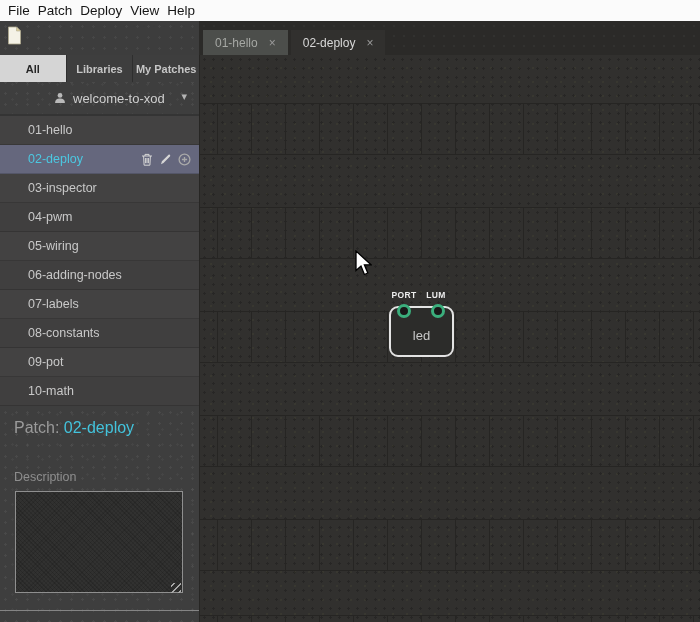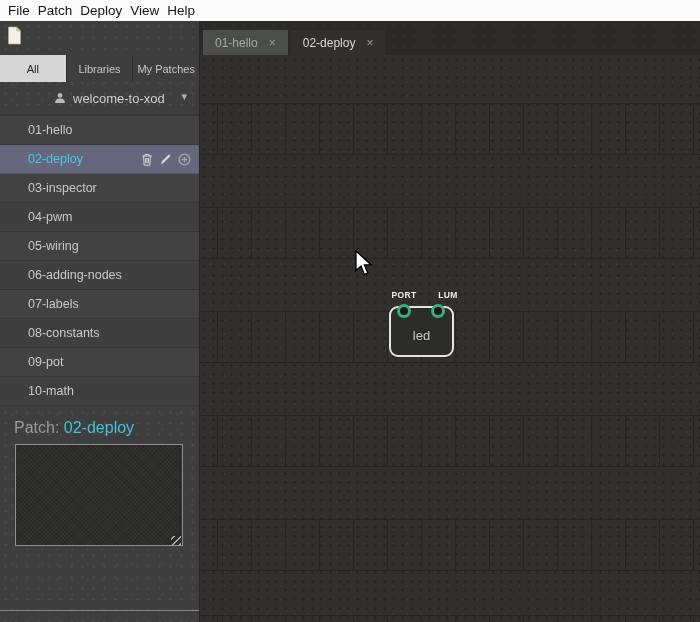--- a/index.html
+++ b/index.html
@@ -28,21 +28,21 @@
   .tab.active   { background:#31302e; color:#d8d8d8; }
   .tab .close { font-size:12px; color:#9a9a9a; line-height:1; cursor:pointer; }
 
   
   .sidebar { position:absolute; left:0; top:55px; width:199px; height:567px; background:#3e3e3e;
     background-image: radial-gradient(rgba(255,255,255,0.055) 1px, transparent 1.2px),
                       radial-gradient(rgba(255,255,255,0.035) 1px, transparent 1.2px);
     background-size: 11px 11px, 15px 15px; background-position: 0 0, 5px 7px; }
   .sidebar-tabs { display:flex; height:27px; }
   .stab { flex:1; display:flex; align-items:center; justify-content:center; font-size:11px;
-          color:#c6c6c6; background:#3e3e3e; border-right:1px solid #2e2e2e; cursor:pointer; }
+          color:#c6c6c6; background:#3e3e3e; border-right:1px solid #2e2e2e; cursor:pointer;font-weight:bold; }
   .stab:last-child { border-right:none; }
   .stab.active { background:#d5d5d5; color:#262626; }
 
   .project-row { position:relative; height:32px; display:flex; align-items:center;
                  padding-left:54px; cursor:pointer; }
   .project-row .pname { margin-left:7px; font-size:13px; color:#cfcfcf; }
   .project-row .chev { position:absolute; right:12px; top:8px; color:#b3b3b3; font-size:11px;
                        font-family:"DejaVu Sans", sans-serif; }
 
   .patch-list { border-top:2px solid #343434; }
@@ -80,21 +80,21 @@
 
   .node { position:absolute; left:189px; top:251px; width:65px; height:51px;
     background:#2c2c2a; border:2px solid #e3e3e3; border-radius:9px;
     display:flex; align-items:center; justify-content:center; padding-top:8px;
     font-size:13px; color:#c8c8c8; cursor:pointer; }
   .pin { position:absolute; width:14px; height:14px; border-radius:50%;
     border:3px solid #3bae7c; background:#191919; top:-4px; cursor:pointer; }
   .pin.p0 { left:6px; } .pin.p1 { left:40px; }
   .pinlabel { position:absolute; top:235px; transform:translateX(-50%); font-size:8.5px;
     font-weight:bold; letter-spacing:0.4px; color:#ededed; }
-  .pinlabel.l0 { left:204px; } .pinlabel.l1 { left:248px; }
+  .pinlabel.l0 { left:204px; } .pinlabel.l1 { left:236px; }
 
   .cursor { position:absolute; left:154px; top:195px; pointer-events:none; }
 </style>
 </head>
 <body>
 
 <div class="screen">
 
   <div class="menubar">
     <span class="mitem">File</span>
@@ -174,20 +174,21 @@
       <div class="patch-row">08-constants</div>
       <div class="patch-row">09-pot</div>
       <div class="patch-row">10-math</div>
     </div>
 
     <div class="patch-meta">
       <span>Patch:</span>
       <span class="patch-link">02-deploy</span>
     </div>
 
+    <div class="desc-label">Description</div>
     <div class="desc-wrap">
       <textarea class="desc-input" style=""></textarea>
       <div class="grip"></div>
     </div>
 
     <div class="sidebar-bottom-line"></div>
   </div>
 
   <div class="canvas">
     <div class="grid-band" style="top:48px"></div>

